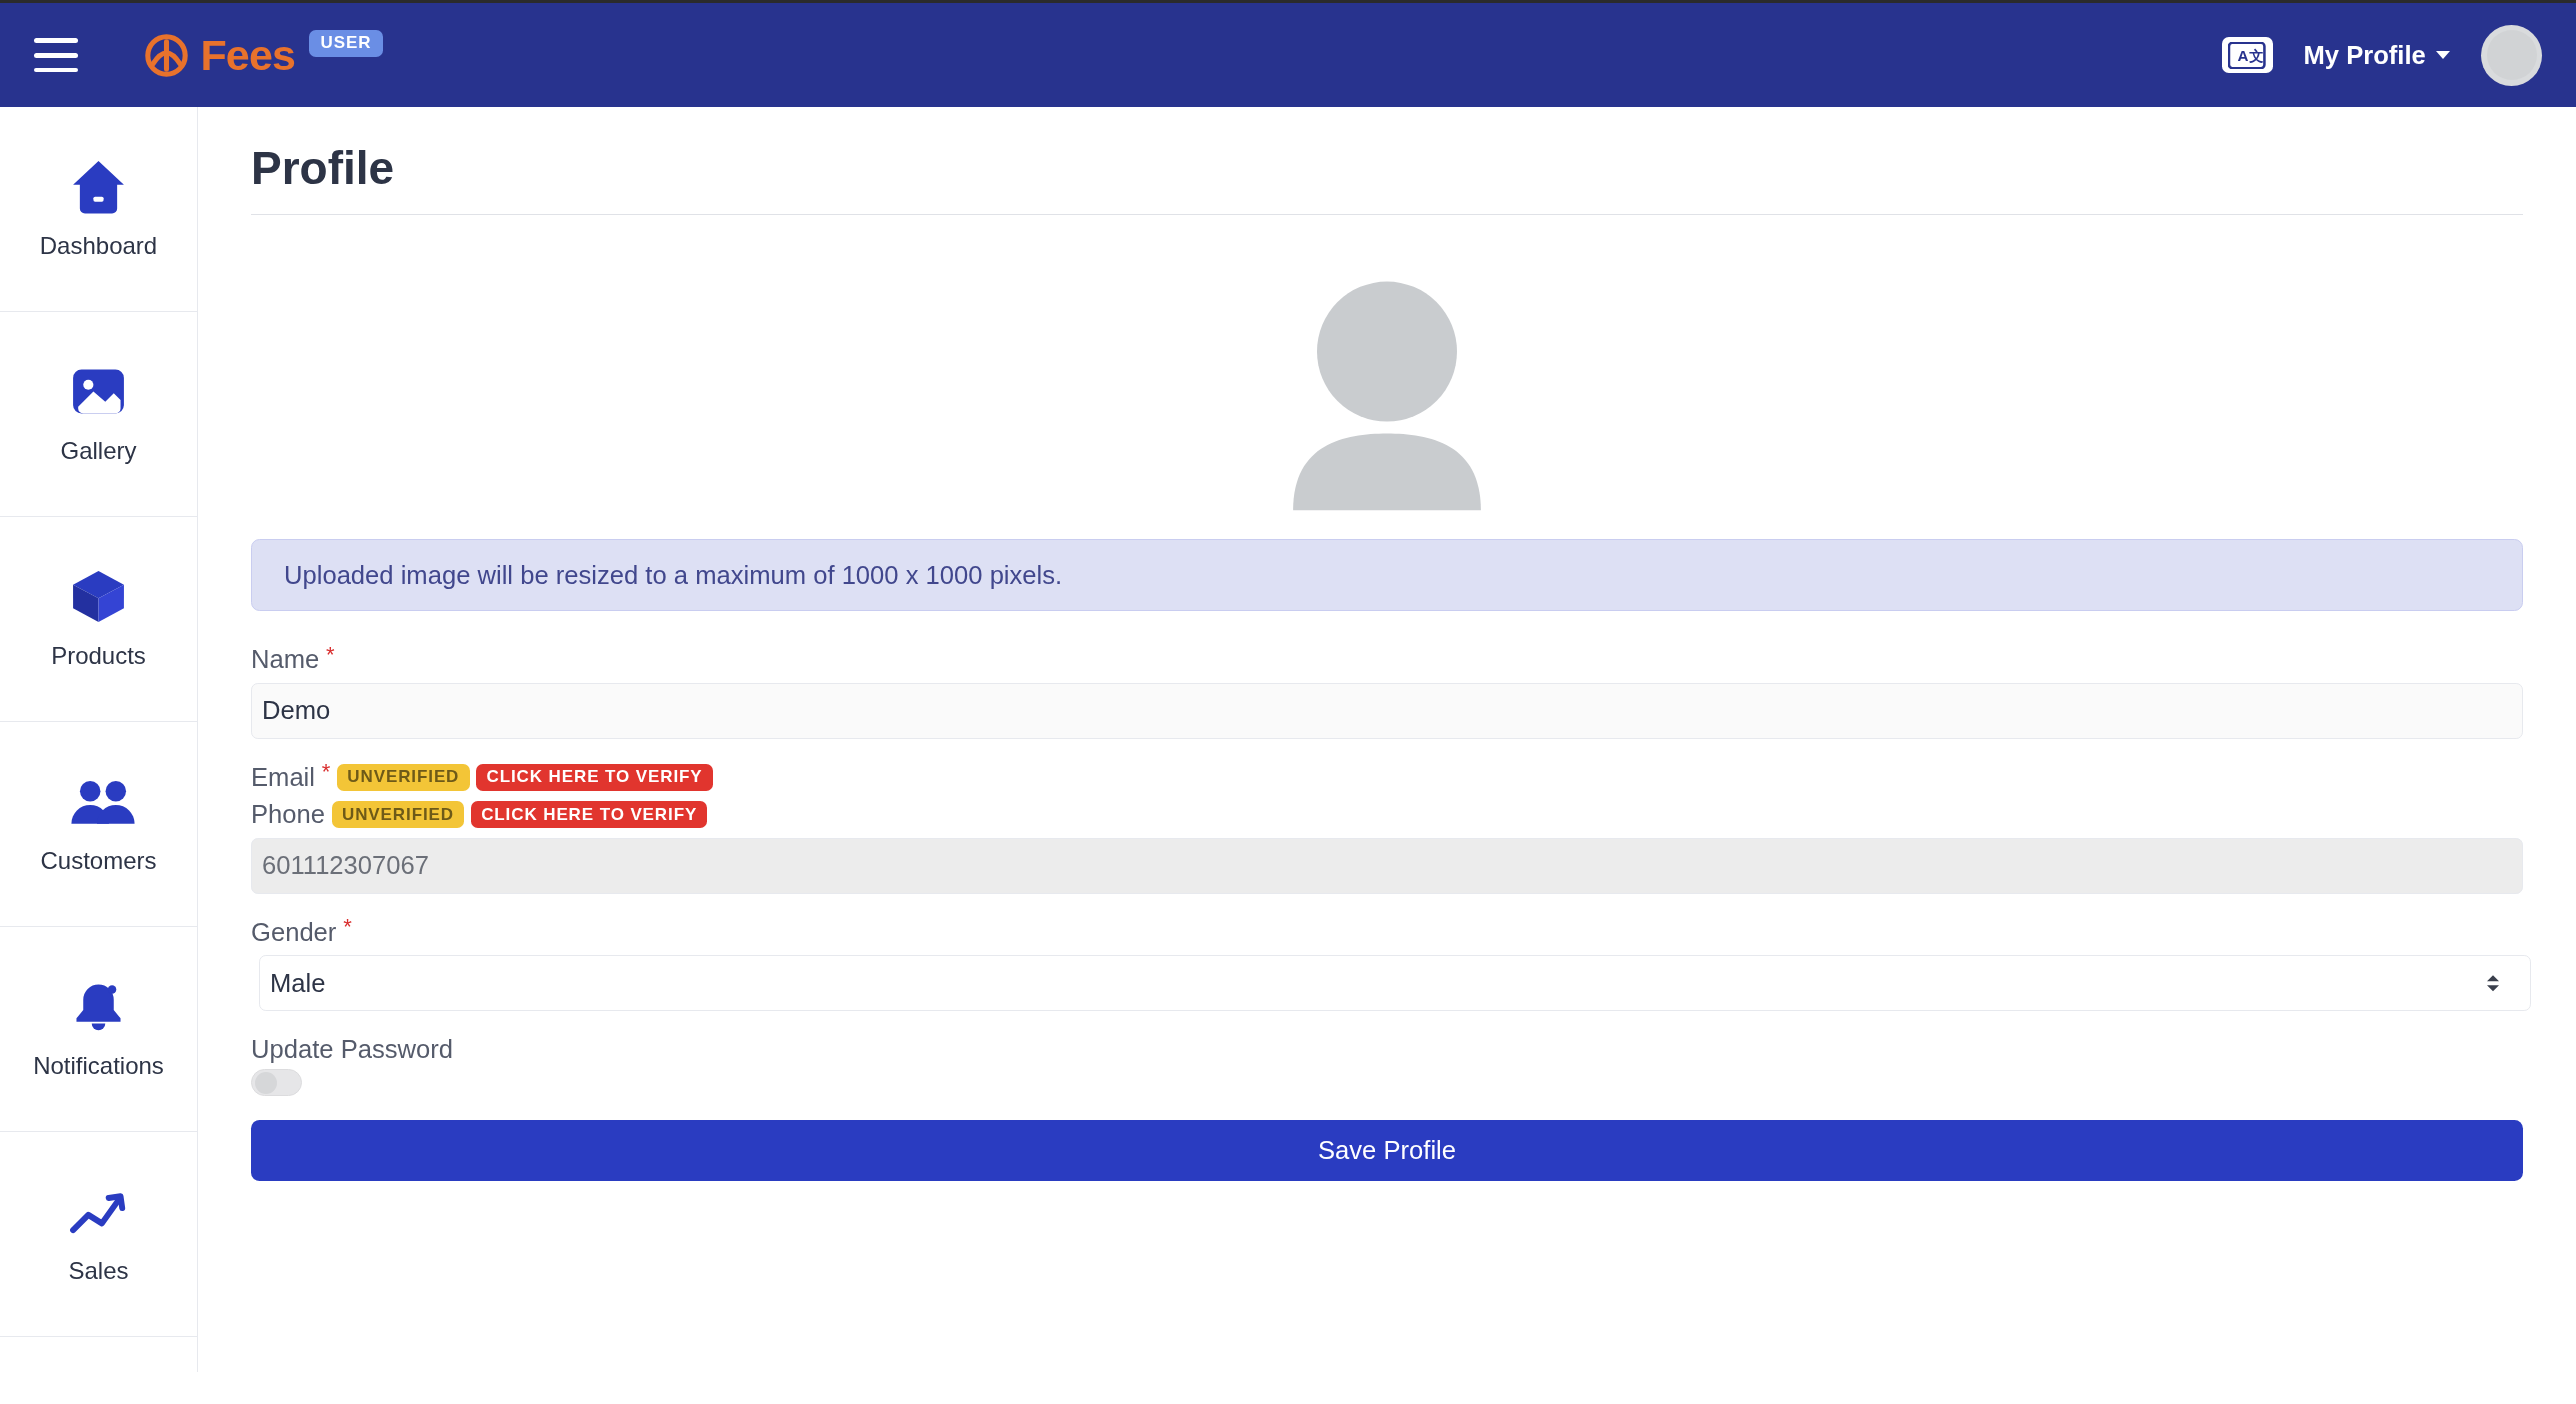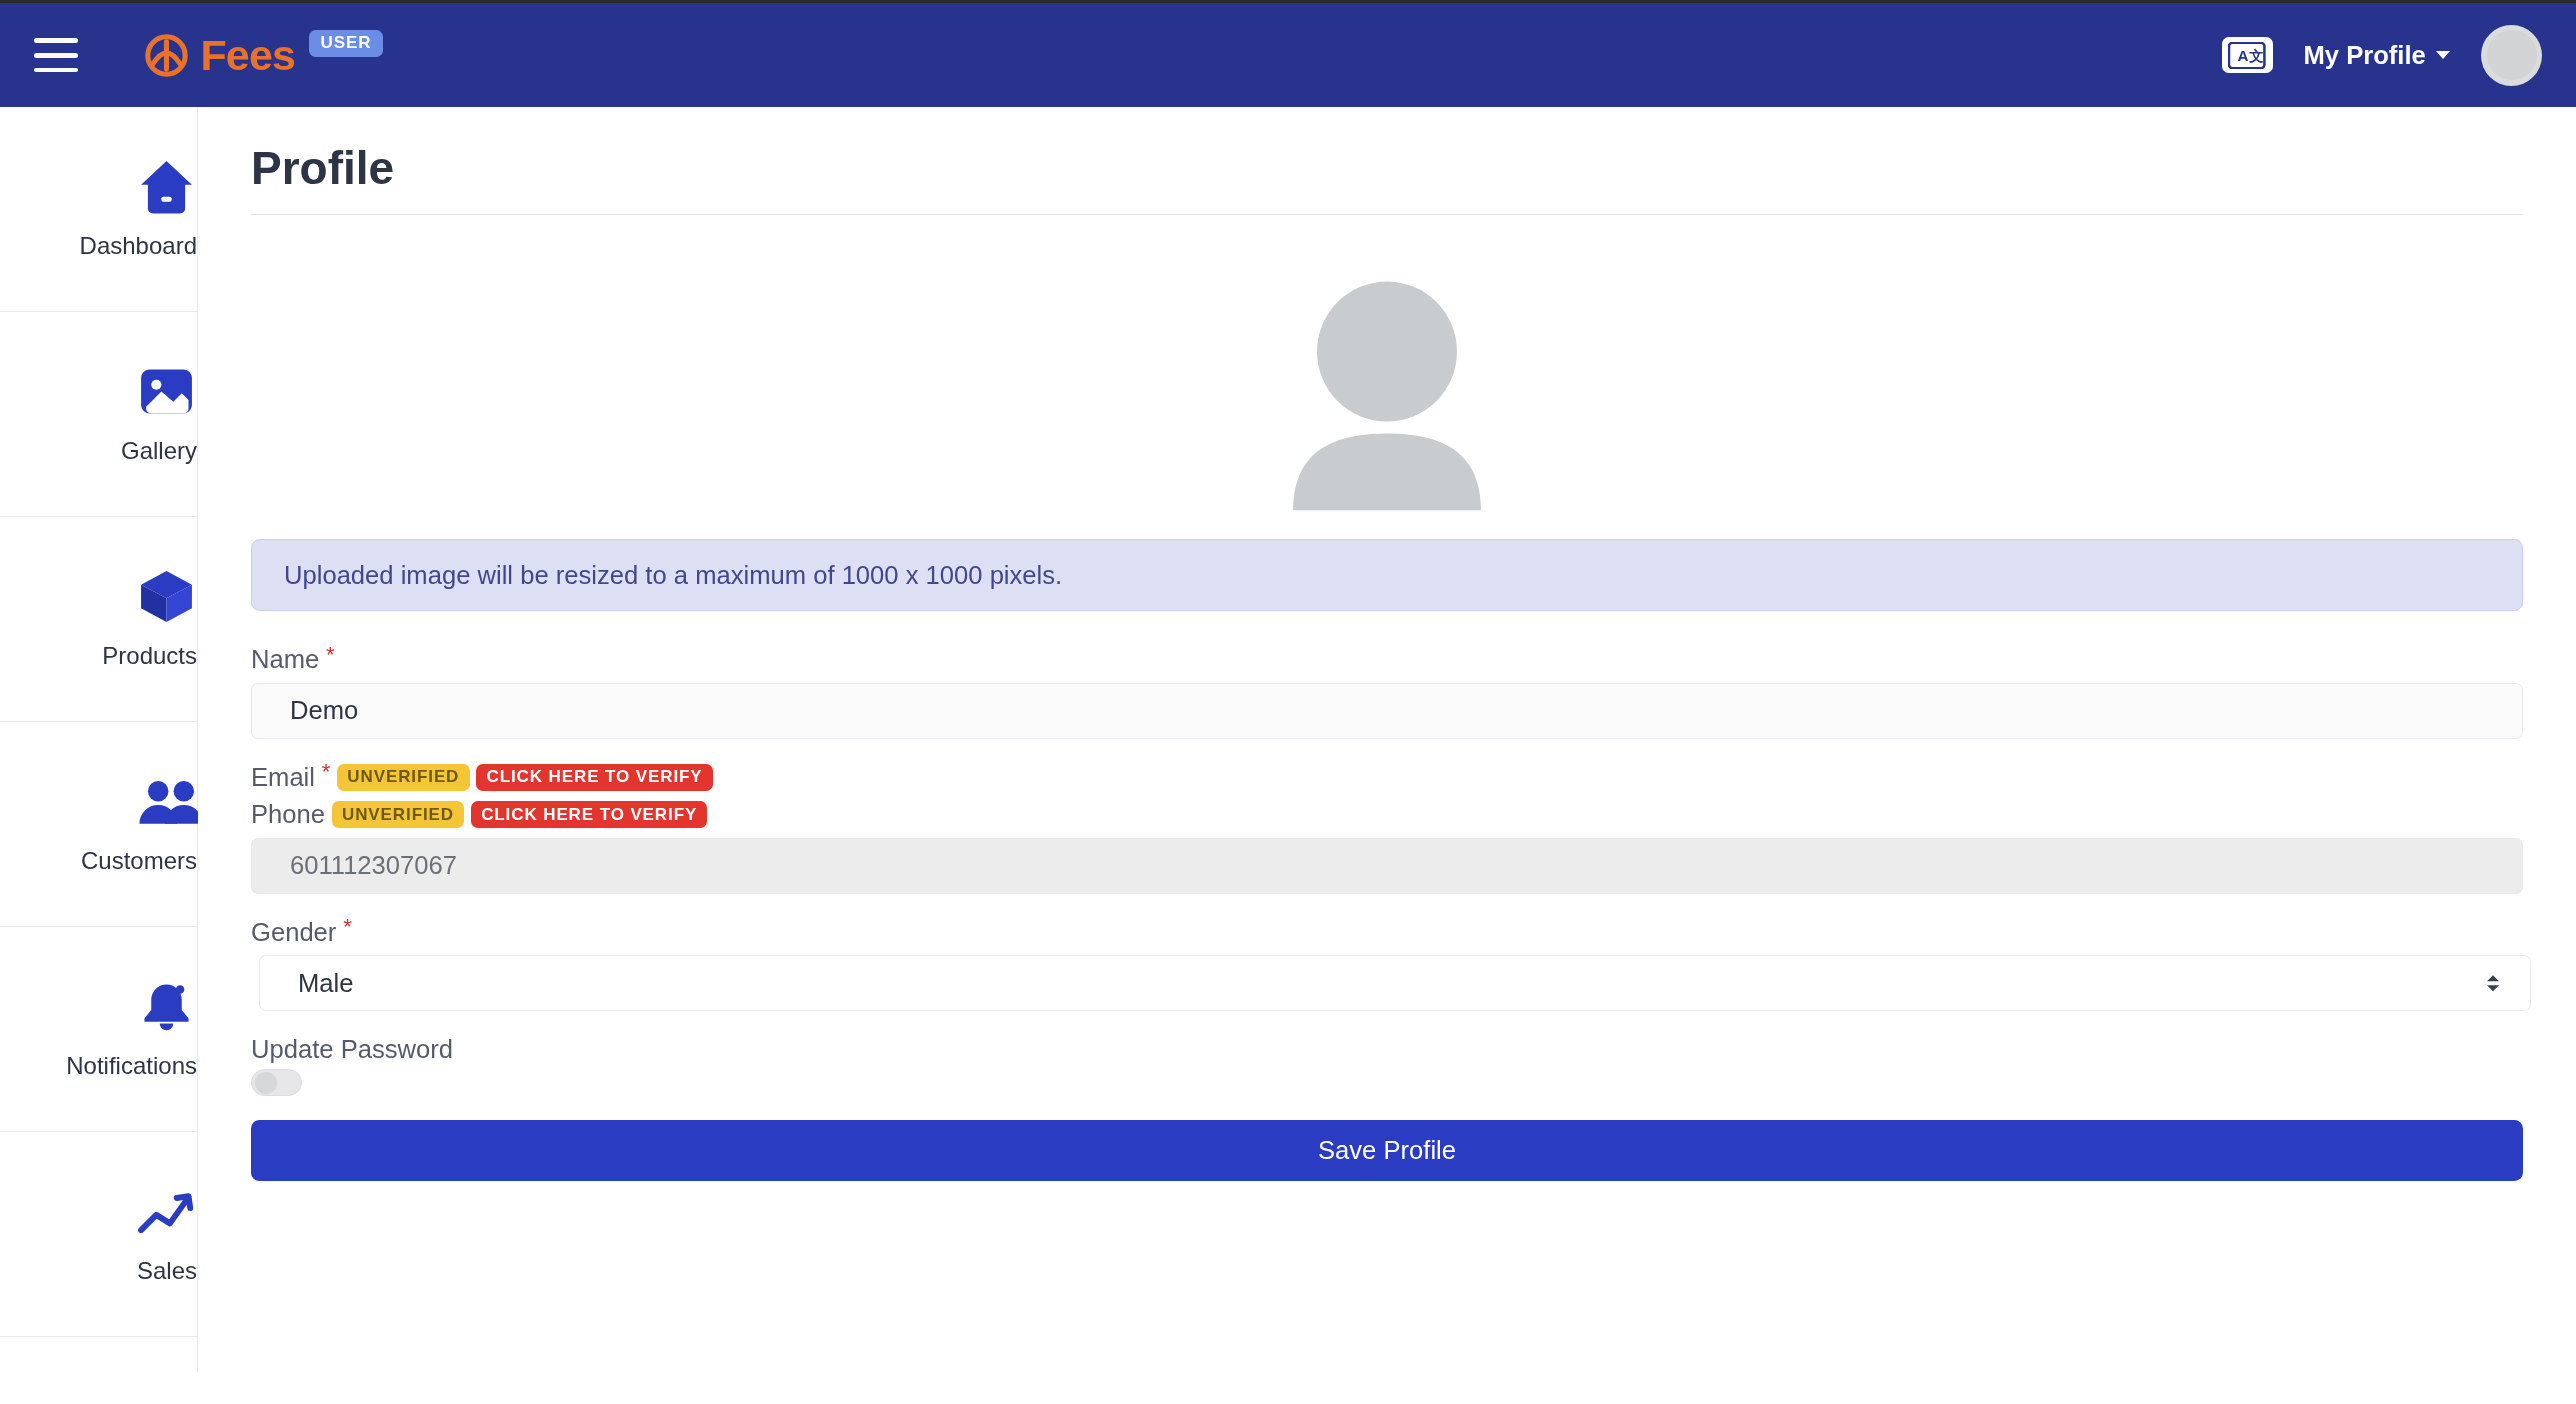--- a/index.html
+++ b/index.html
@@ -100,21 +100,21 @@
   .layout { display:flex; }
   .sidebar {
     width: 198px;
     background:#fff;
     border-right: 1.7px solid var(--border);
     min-height: calc(1405px - 140px);
   }
   .nav-item {
     height: 205px;
     border-bottom: 1.7px solid var(--border);
-    display:flex; flex-direction:column; align-items:flex-end; justify-content:center;
+    display:flex; flex-direction:column; align-items:center; justify-content:center;
     gap: 18px;
     cursor:pointer;
   }
   .nav-item .nav-icon { width:61px; height:55px; color: var(--sidebar-icon); }
   .nav-item .nav-label { font-size: 24px; color: var(--text-dark); font-weight: 500; }
 
   .main {
     flex:1;
     padding: 34px 53px;
     background:#fff;
@@ -154,21 +154,21 @@
   }
   .badge-warn { background: var(--warn-bg); color: var(--warn-text); }
   .badge-verify { background: var(--verify-bg); color: var(--verify-text); cursor:pointer; }
 
   .form-input, .form-select {
     width: 100%;
     height: 56px;
     border: 1.7px solid var(--border);
     background: #fafafa;
     border-radius: 6.8px;
-    padding: 0 38px;
+    padding: 0 10px;
     font-size: 25.6px;
     color: var(--text-dark);
     margin-bottom: 24px;
     outline: none;
   }
   .form-input.disabled { background: var(--disabled-bg); color: #6b6f78; }
   .select-wrap { position:relative; }
   .form-select { appearance:none; background:#fff; }
   .select-chevrons {
     position:absolute; right:24px; top:50%; transform:translateY(-50%);

